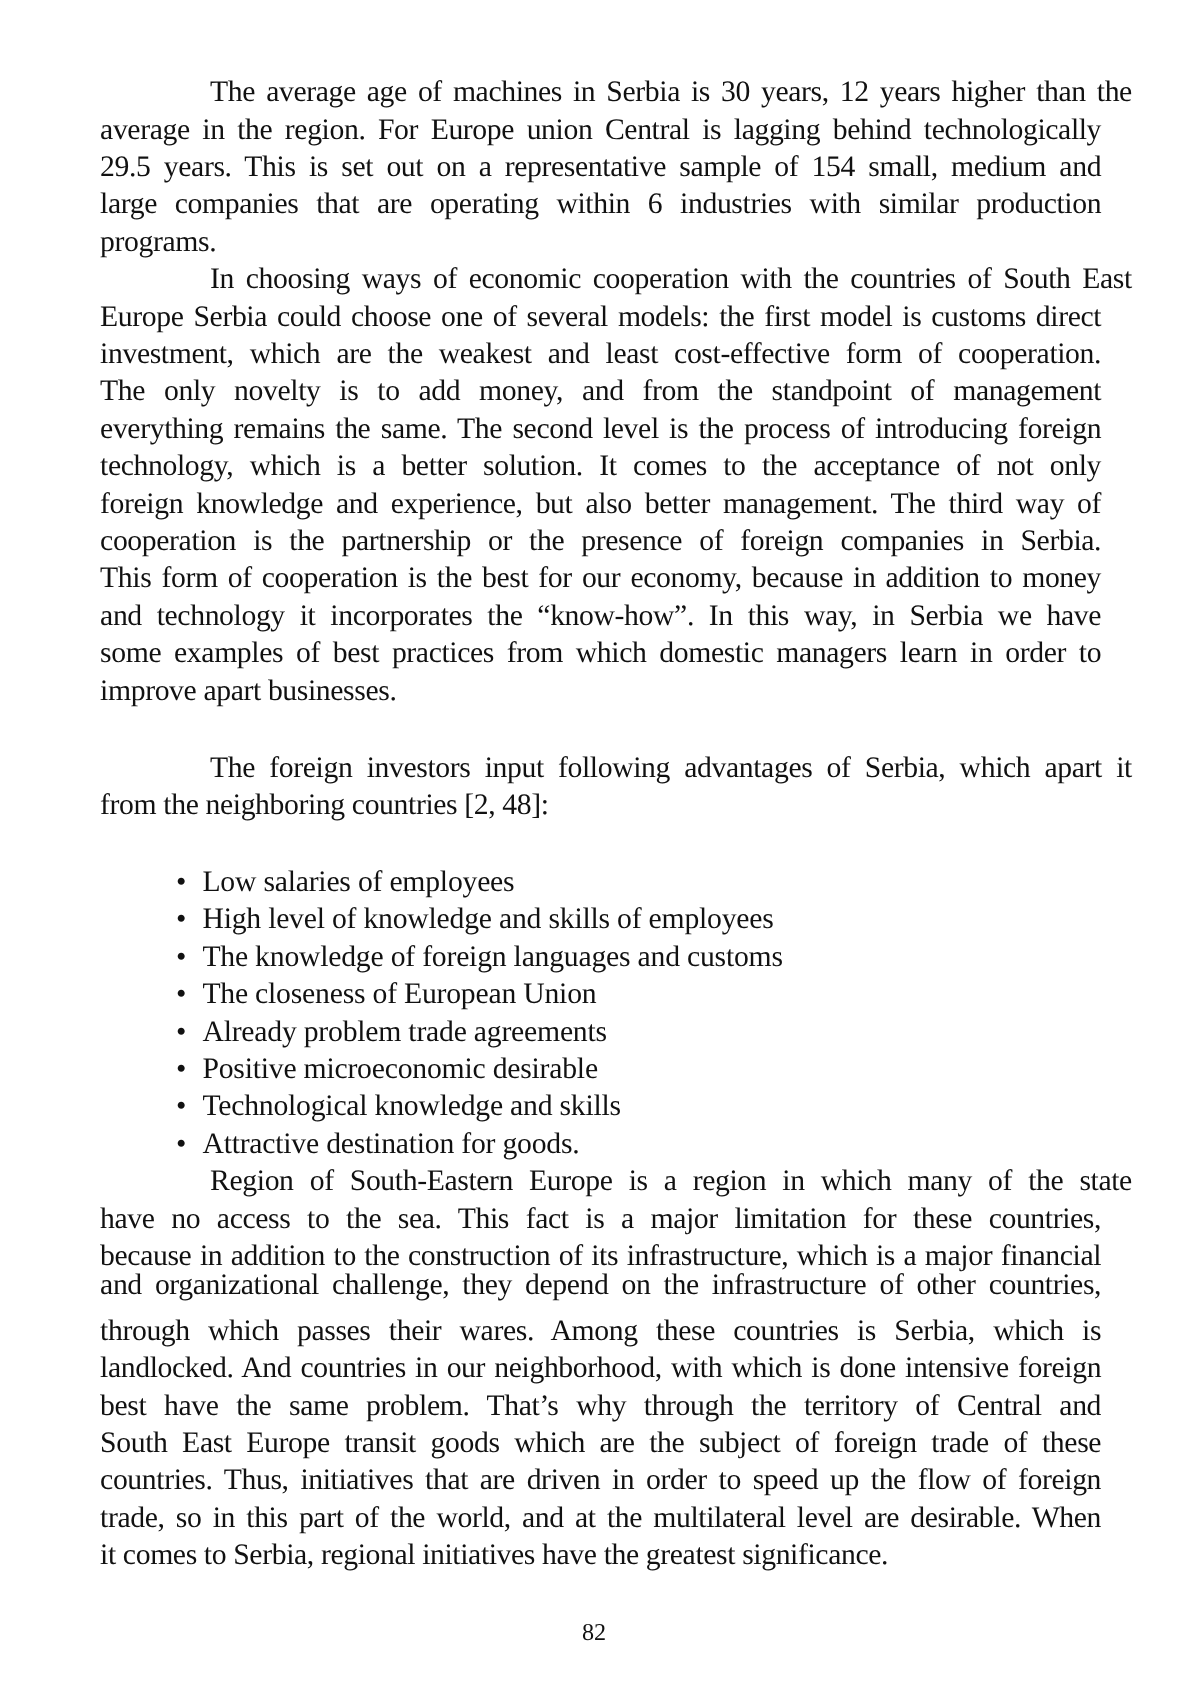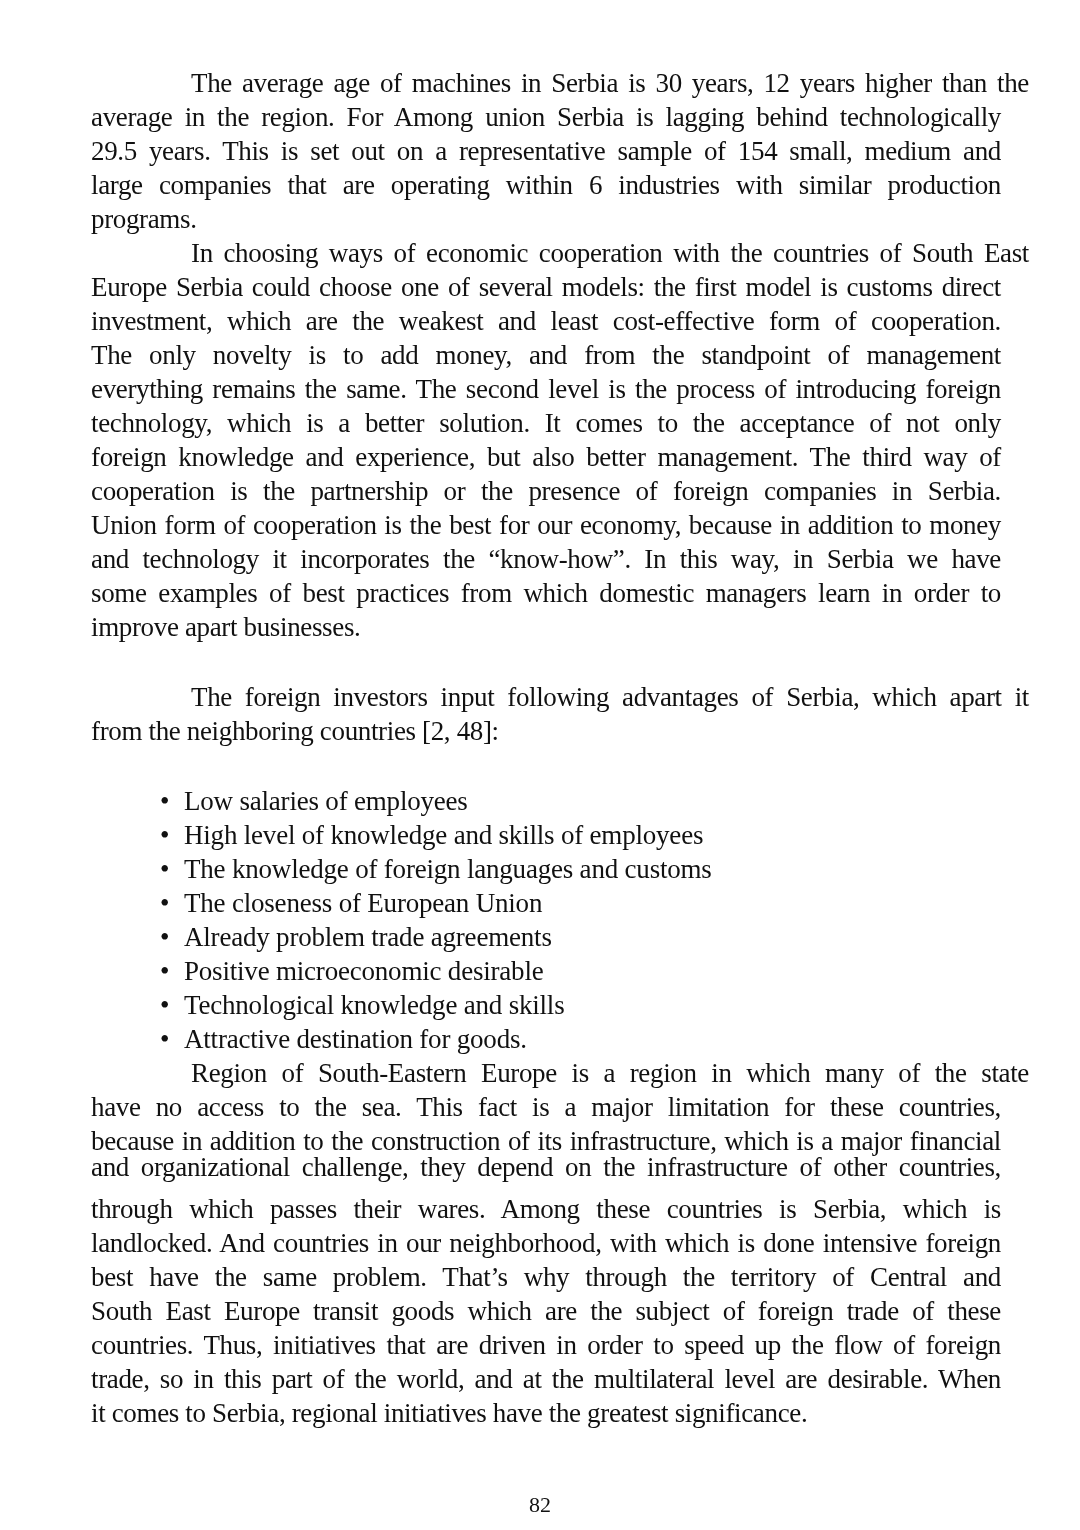--- a/index.html
+++ b/index.html
@@ -20,46 +20,46 @@
   .line.indent { left: 163px; width: 838px; margin-left: 28px; }
   .line.last { text-align-last: left; }
   .bullet-item {
     position: absolute; left: 160px;
     font-size: 27px; line-height: 34px; height: 34px;
     white-space: nowrap; letter-spacing: -0.2px;
   }
   .bullet-item .dot { display: inline-block; width: 24px; }
   .page-number {
     position: absolute; left: 0; width: 1080px; top: 1470px;
-    text-align: center; font-size: 22px; line-height: 28px; margin-top: 21px;
+    text-align: center; font-size: 22px; line-height: 28px;
   }
 </style>
 </head>
 <body>
 
 <div class="page">
 
   <div>
     <div class="line indent" style="top:66px">The average age of machines in Serbia is 30 years, 12 years higher than the</div>
-    <div class="line" style="top:100px">average in the region. For Among union Serbia is lagging behind technologically</div>
+    <div class="line" style="top:100px">average in the region. For Europe union Central is lagging behind technologically</div>
     <div class="line" style="top:134px">29.5 years. This is set out on a representative sample of 154 small, medium and</div>
     <div class="line" style="top:168px">large companies that are operating within 6 industries with similar production</div>
     <div class="line last" style="top:202px">programs.</div>
   </div>
 
   <div>
     <div class="line indent" style="top:236px">In choosing ways of economic cooperation with the countries of South East</div>
     <div class="line" style="top:270px">Europe Serbia could choose one of several models: the first model is customs direct</div>
     <div class="line" style="top:304px">investment, which are the weakest and least cost-effective form of cooperation.</div>
     <div class="line" style="top:338px">The only novelty is to add money, and from the standpoint of management</div>
     <div class="line" style="top:372px">everything remains the same. The second level is the process of introducing foreign</div>
     <div class="line" style="top:406px">technology, which is a better solution. It comes to the acceptance of not only</div>
     <div class="line" style="top:440px">foreign knowledge and experience, but also better management. The third way of</div>
     <div class="line" style="top:474px">cooperation is the partnership or the presence of foreign companies in Serbia.</div>
-    <div class="line" style="top:508px">Union form of cooperation is the best for our economy, because in addition to money</div>
+    <div class="line" style="top:508px">This form of cooperation is the best for our economy, because in addition to money</div>
     <div class="line" style="top:542px">and technology it incorporates the “know-how”. In this way, in Serbia we have</div>
     <div class="line" style="top:576px">some examples of best practices from which domestic managers learn in order to</div>
     <div class="line last" style="top:610px">improve apart businesses.</div>
   </div>
 
   <div>
     <div class="line indent" style="top:680px">The foreign investors input following advantages of Serbia, which apart it</div>
     <div class="line last" style="top:714px">from the neighboring countries [2, 48]:</div>
   </div>
 

